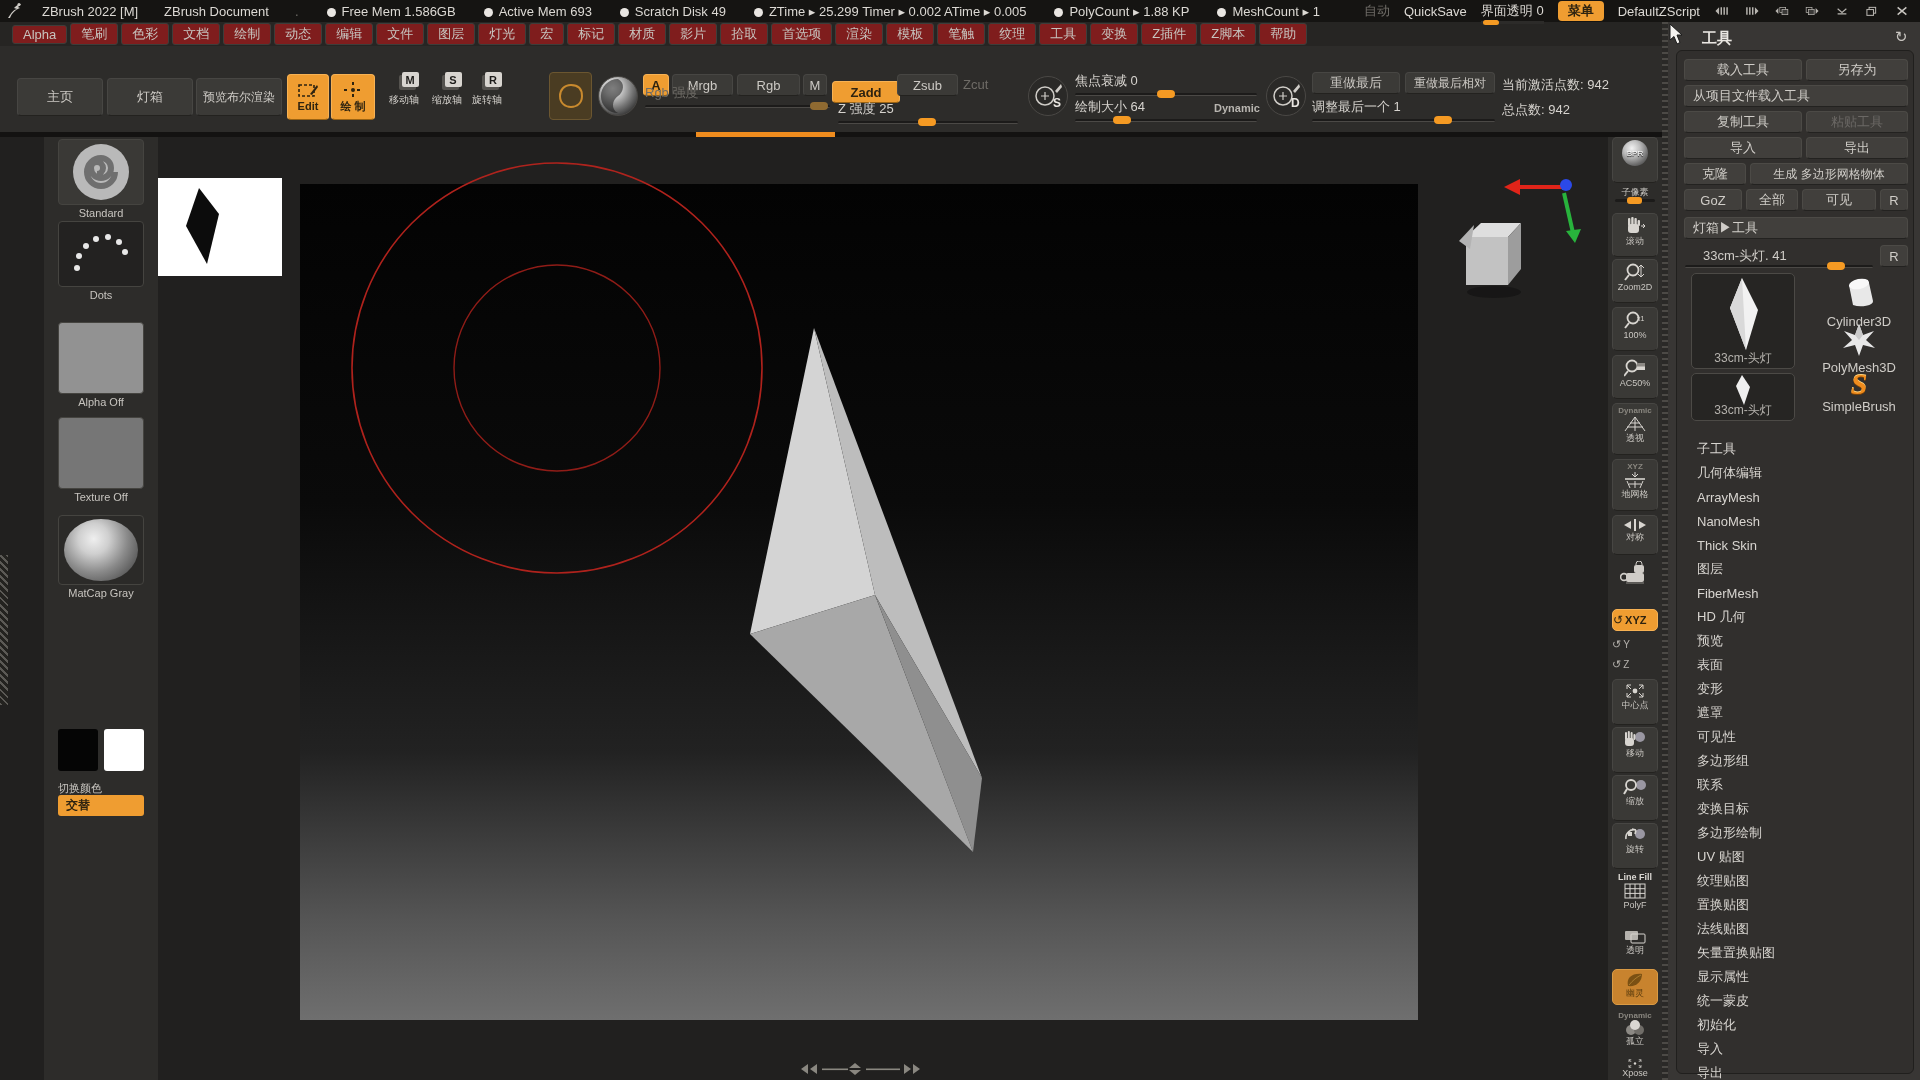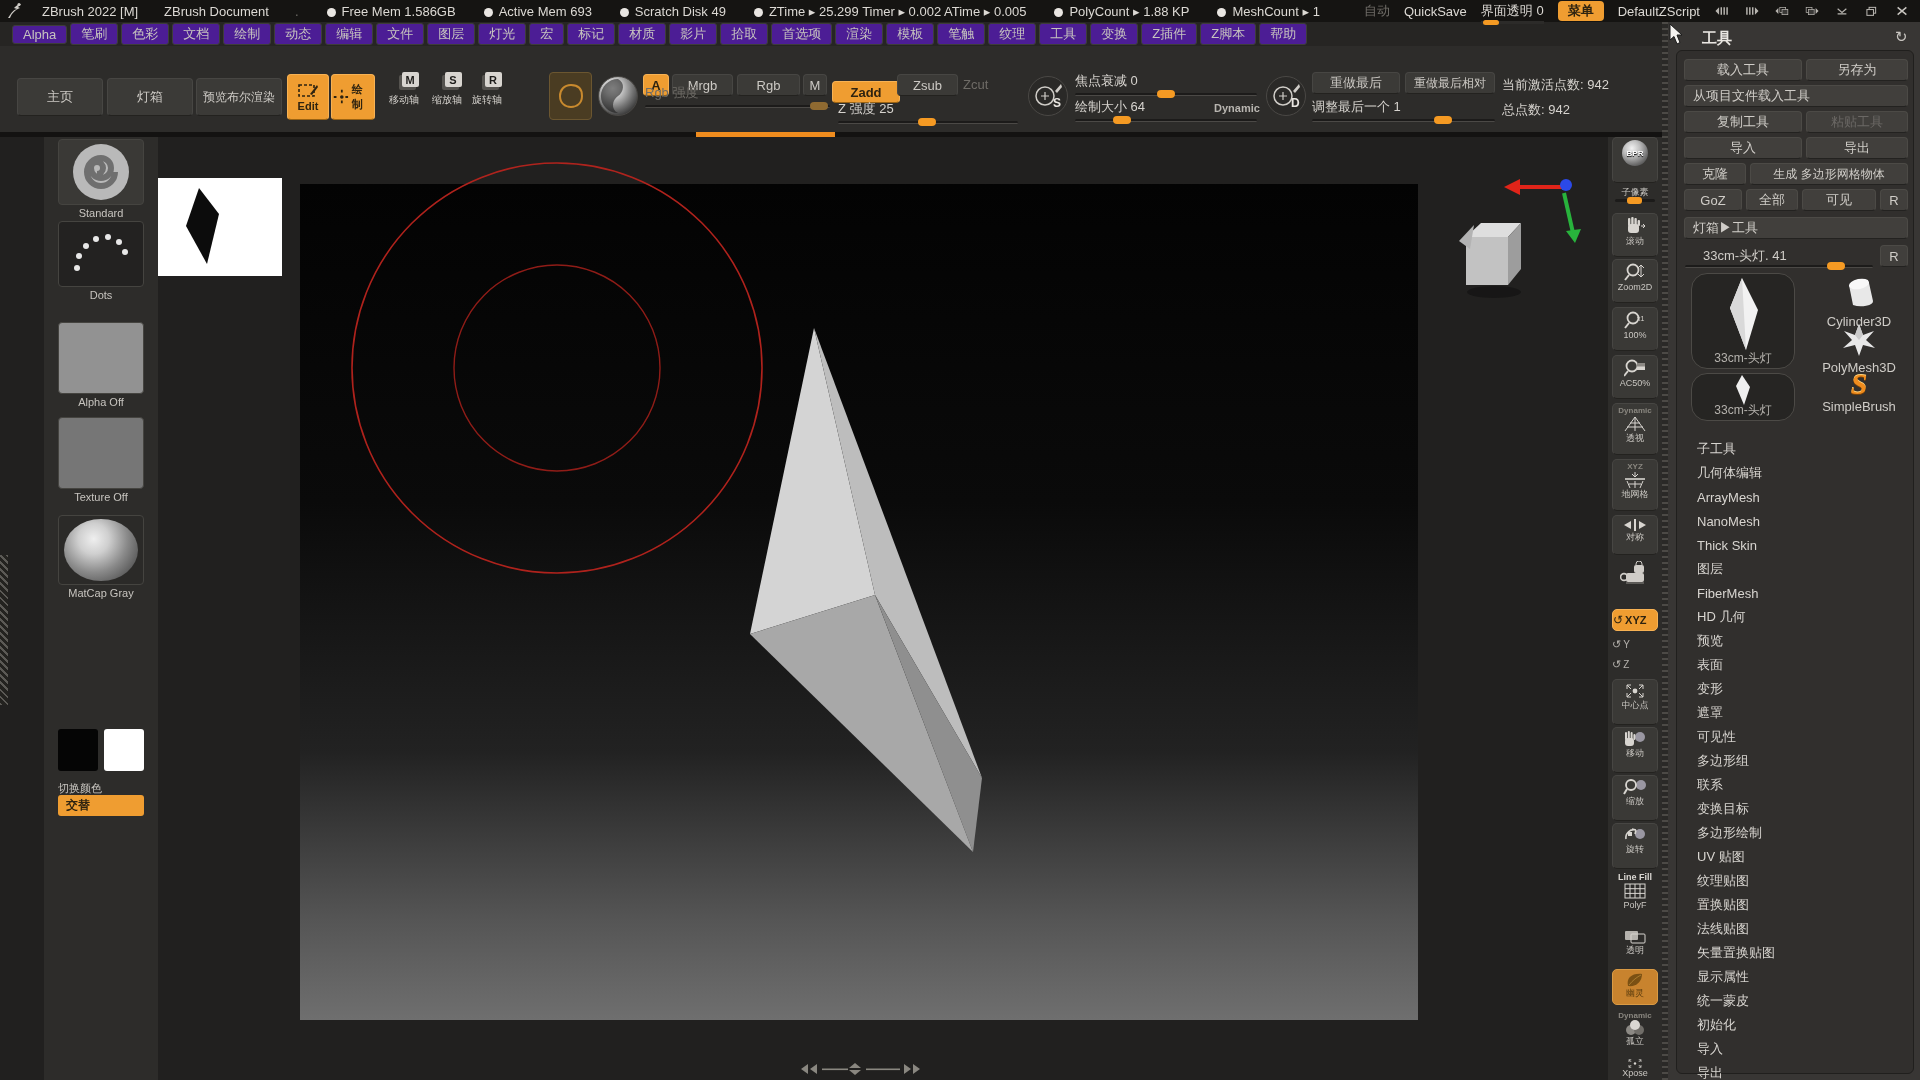--- a/index.html
+++ b/index.html
@@ -17,21 +17,21 @@
   #tb-right { margin-left:auto; display:flex; align-items:center; gap:14px; padding-right:10px; }
   .menu-btn { background:#ef9d31; color:#2e2310; padding:1px 10px; border-radius:4px; font-weight:bold; }
   #ui-opacity { position:relative; text-align:center; }
   #ui-opacity .mini-track { position:absolute; left:0; right:0; bottom:-4px; height:3px; background:#2c2b29; }
   #ui-opacity .mini-handle { position:absolute; left:2px; bottom:-5px; width:16px; height:5px; border-radius:3px; background:#f59a23; }
   .win-ico { width:16px; height:14px; }
 
   
   #menubar { position:absolute; left:0; top:22px; width:1662px; height:24px; background:#262523;
     display:flex; align-items:center; padding-left:12px; gap:3px; z-index:20; }
-  .menu-item { background:#4c1d95; border:1px solid #3e3d3a; border-radius:3px; color:#c7c4bf;
+  .menu-item { background:#7f1d1d; border:1px solid #3e3d3a; border-radius:3px; color:#c7c4bf;
     font-size:13px; padding:1px 10px; }
 
   
   #toolbar { position:absolute; left:0; top:46px; width:1662px; height:86px; background:#2d2c2a; z-index:20; }
   .btn { position:absolute; background:#3b3a37; border:1px solid #474643; border-bottom-color:#23221f;
     border-radius:4px; color:#ccc9c4; font-size:13px; display:flex; align-items:center; justify-content:center; }
   .btn.orange { background:#ef9d31; border-color:#f7b254; border-bottom-color:#9a6313; color:#2e2310; font-weight:bold; }
   .plain-label { position:absolute; color:#6f6c67; font-size:13px; }
   .axis-btn { position:absolute; width:38px; height:48px; display:flex; flex-direction:column; align-items:center; color:#d6d3ce; }
   .axis-badge { width:17px; height:15px; background:#d8d5d0; color:#1d1c1a; font-size:11px; font-weight:bold;
@@ -80,41 +80,41 @@
   .shelf-btn { position:absolute; left:4px; width:46px; display:flex; flex-direction:column; align-items:center;
     background:#3a3936; border:1px solid #474643; border-bottom-color:#23221f; border-radius:5px; padding:2px 0; }
   .shelf-btn.flat { background:none; border:none; }
   .shelf-btn.orange { background:#ef9d31; border-color:#f7b254; }
   .shelf-btn.ghost-on { background:#c8832e; border-color:#d99a44; }
   .shelf-label { font-size:9px; color:#cac7c2; line-height:10px; }
   .shelf-badge { font-size:8px; font-weight:bold; color:#8a8publishing78; color:#89867f; line-height:9px; }
   .sphere-sm { width:26px; height:26px; border-radius:50%;
     background:radial-gradient(circle at 38% 32%, #f2f2f2 0%, #bdbdbd 35%, #6a6a6a 70%, #2e2e2e 100%);
     display:flex; align-items:center; justify-content:center; }
-  .sphere-sm span { font-size:8px; font-weight:bold; color:#fff; text-shadow:0 1px 1px #000; }
+  .sphere-sm span { font-size:8px; font-weight:normal; color:#fff; text-shadow:0 1px 1px #000; }
   .mini-slider { position:relative; width:40px; height:3px; background:#1c1b1a; margin-top:2px; border-radius:2px;}
   .mini-slider i { position:absolute; left:12px; top:-2px; width:15px; height:7px; background:#f59a23; border-radius:3px; }
 
   
   #panel-divider { position:absolute; left:1662px; top:22px; width:6px; height:1058px;
     background:repeating-linear-gradient(0deg,#4c4a46 0 2px,#2a2927 2px 6px); z-index:10; }
 
   
   #panel { position:absolute; left:1668px; top:22px; width:252px; height:1058px; background:#383634; z-index:10; color:#d0cdc8;}
   #panel-header { position:absolute; left:0; top:4px; width:100%; height:24px; }
   #panel-title { position:absolute; left:34px; top:3px; font-size:15px; font-weight:bold; color:#eae7e2; }
   #panel-reset { position:absolute; right:12px; top:2px; font-size:15px; color:#c7c4bf; transform:scaleX(-1); }
   #panel-group { position:absolute; left:8px; top:28px; width:238px; height:1024px; background:#312f2d;
     border:1px solid #201f1d; border-radius:6px; }
   .p-btn { position:absolute; background:#413f3c; border:1px solid #4c4a46; border-bottom-color:#232220;
     border-radius:4px; color:#d0cdc8; font-size:13px; display:flex; align-items:center; padding-left:8px; height:22px; }
   .p-btn.center { justify-content:center; padding-left:0; }
   .p-btn.disabled { color:#6b6865; }
   .p-slider-text { position:absolute; font-size:13px; color:#d0cdc8;margin-left:16px; }
-  .tool-thumb { position:absolute; background:#262523; border:1px solid #4c4a46; border-radius:16px; overflow:hidden; }
+  .tool-thumb { position:absolute; background:#262523; border:1px solid #4c4a46; border-radius:5px; overflow:hidden; }
   .tool-thumb .tlabel { position:absolute; bottom:1px; width:100%; text-align:center; font-size:12px; color:#b5b2ad; }
   .side-tool { position:absolute; text-align:center; color:#cfccc7; font-size:13px; }
   #section-list { position:absolute; left:20px; top:386px; width:210px; }
   .section-item { height:24px; font-size:13px; color:#d8d5d0; display:flex; align-items:center; }
 
   
   #cursor { position:absolute; left:1668px; top:24px; z-index:99; }
 </style>
 </head>
 <body>
@@ -209,21 +209,21 @@
   <div class="btn" style="left:107px;top:32px;width:86px;height:38px">灯箱</div>
   <div class="btn" style="left:196px;top:32px;width:86px;height:38px;font-size:12px">预览布尔渲染</div>
 
   <div class="btn orange" style="left:287px;top:28px;width:42px;height:46px;flex-direction:column">
     <svg width="22" height="18" viewBox="0 0 22 18">
       <rect x="2" y="3" width="15" height="11" fill="none" stroke="#2e2310" stroke-width="1.6" stroke-dasharray="3 2"></rect>
       <path d="M13 12 L20 3 L21 5 L15 13 Z" fill="#2e2310"></path>
       </svg>
     <span style="font-size:11px">Edit</span>
   </div>
-  <div class="btn orange" style="left:331px;top:28px;width:44px;height:46px;">
+  <div class="btn orange" style="left:331px;top:28px;width:44px;height:46px;flex-direction:column">
     <svg width="22" height="18" viewBox="0 0 22 18">
       <circle cx="11" cy="9" r="2" fill="#2e2310"></circle>
       <path d="M2 9h5 M15 9h5 M11 1v5 M11 13v4" stroke="#2e2310" stroke-width="2" stroke-dasharray="3 2"></path>
       </svg>
     <span style="font-size:11px">绘 制</span>
   </div>
 
   <div class="axis-btn" style="left:385px;top:26px">
     <div class="axis-badge">M</div>
     <div class="axis-label">移动轴</div>

